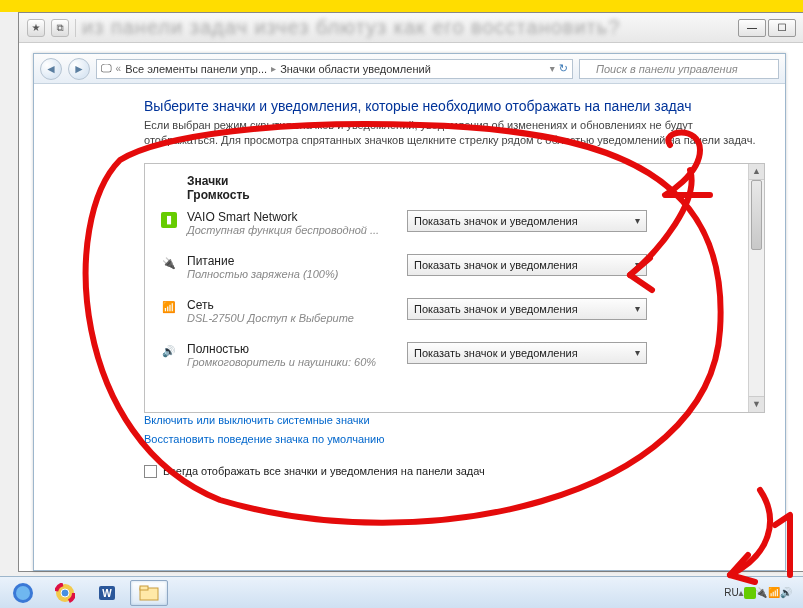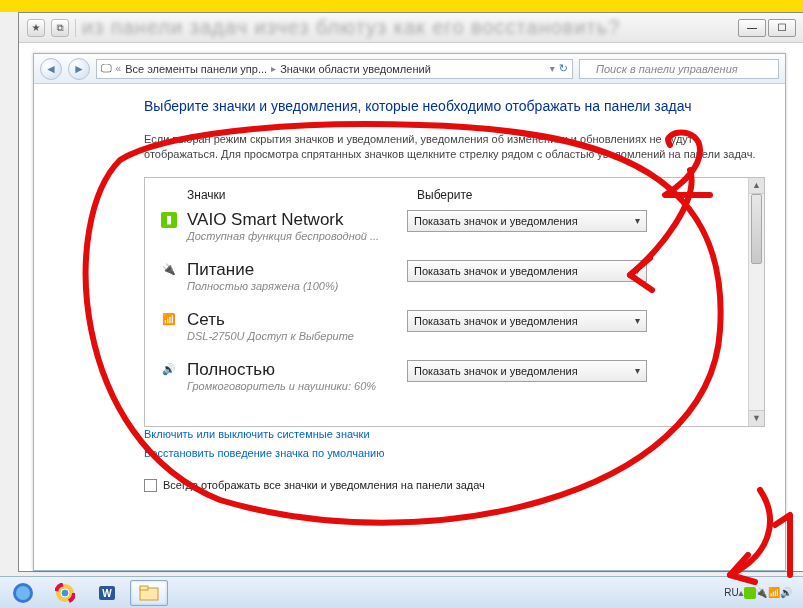--- a/index.html
+++ b/index.html
@@ -100,63 +100,64 @@
   }
 
   .explorer-body {
     padding: 14px 20px 10px 110px;
     position: relative;
     height: calc(100% - 30px);
   }
   .page-title {
     color: #003399;
     font-size: 14px;
-    margin-bottom: 18px;
+    margin-bottom: 4px;
   }
   .page-desc {
     font-size: 11px;
     color: #444;
     line-height: 1.4;
     margin-bottom: 14px;
   }
 
   
   .list-frame {
     border: 1px solid #c0c0c0;
     padding: 10px 10px 10px 16px;
     height: 250px;
     position: relative;
     background: #fff;
     overflow: hidden;
   }
   .list-frame .headers {
     display: flex;
-    font-weight: normal;
+    font-weight: bold;
     font-size: 12px;
     color: #222;
     margin-bottom: 8px;
     padding-left: 26px;
+    flex-direction: column;
   }
   .col-head-1 { width: 230px; }
   .col-head-2 { width: 230px; }
 
   .row {
     display: flex;
     align-items: flex-start;
     gap: 10px;
     margin-bottom: 18px;
   }
   .row-icon {
     width: 16px; height: 16px;
     display: inline-flex; align-items:center; justify-content:center;
     font-size: 11px; color: #555;
     margin-top: 2px;
   }
   .row-text { width: 210px; }
-  .row-text .row-title { font-size: 17px; color: #222; }
+  .row-text .row-title { font-size: 12px; color: #222; }
   .row-text .row-sub { font-size: 11px; color: #888; font-style: italic; }
   .row-dropdown {
     width: 240px;
     height: 22px;
     border: 1px solid #a0a0a0;
     background: linear-gradient(#fdfdfd,#ebebeb);
     display: flex;
     align-items: center;
     padding: 4px 6px;
     font-size: 11px;
@@ -286,21 +287,21 @@
         </div>
       </div>
 
       <div class="explorer-body">
         <div class="page-title">Выберите значки и уведомления, которые необходимо отображать на панели задач</div>
         <div class="page-desc">Если выбран режим скрытия значков и уведомлений, уведомления об изменениях и обновлениях не будут отображаться. Для просмотра спрятанных значков щелкните стрелку рядом с областью уведомлений на панели задач.</div>
 
         <div class="list-frame">
           <div class="headers">
             <div class="col-head-1">Значки</div>
-            <div class="col-head-2">Выберите</div>
+            <div class="col-head-2">Громкость</div>
           </div>
 
           <div class="row">
             <span class="row-icon" style="background:#6c0;border-radius:2px;color:#fff;">▮</span>
             <div class="row-text">
               <div class="row-title">VAIO Smart Network</div>
               <div class="row-sub">Доступная функция беспроводной ...</div>
             </div>
             <div class="row-dropdown">
                 <span>Показать значок и уведомления</span>

